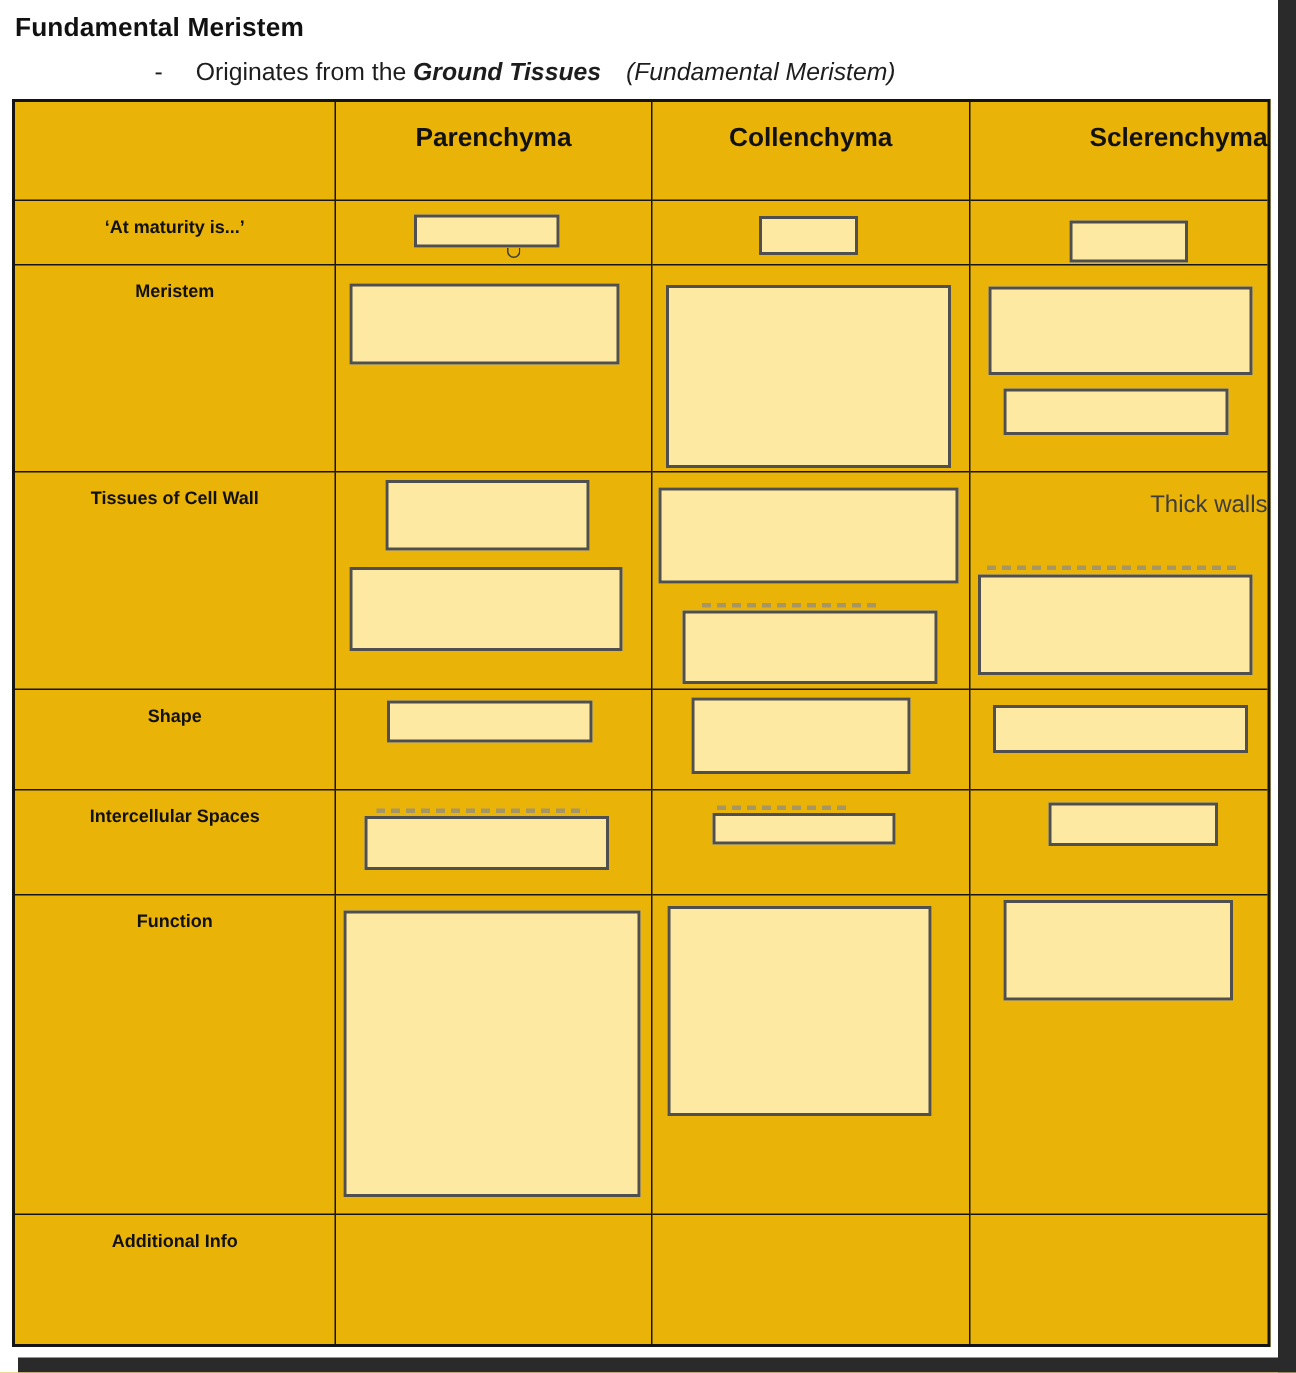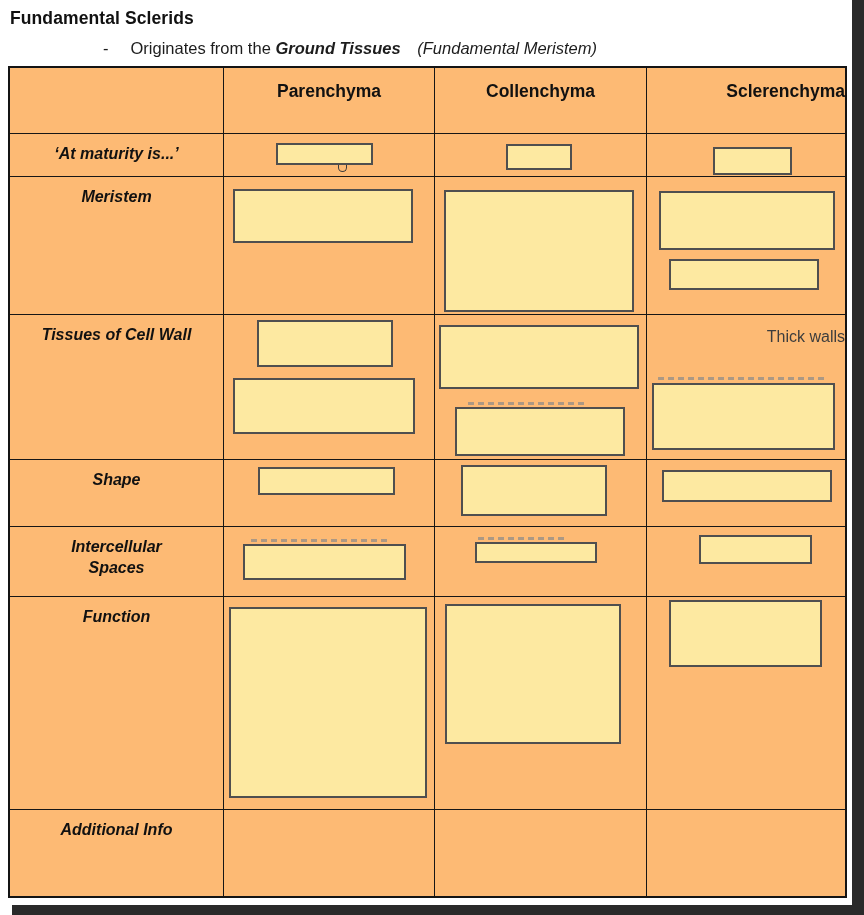--- a/index.html
+++ b/index.html
@@ -15,50 +15,50 @@
 
   
   .doc-title{position:absolute;left:10px;top:8px;font-size:17.5px;font-weight:700;letter-spacing:.1px;}
   .doc-bullet{position:absolute;left:103px;top:39px;font-size:16.5px;color:#1d1d1d;display:flex;gap:22px;white-space:nowrap;}
   .doc-bullet .bi{font-weight:700;font-style:italic;}
   .doc-bullet .it{font-style:italic;margin-left:12px;}
 
   
   .tbl{
     position:absolute;left:8px;top:66px;width:839px;height:832px;
-    box-sizing:border-box;border:2px solid #141414;background:#fdba74;
+    box-sizing:border-box;border:2px solid #141414;background:#eab308;
     display:grid;
     grid-template-columns:214px 211px 212px auto;
     grid-template-rows:66px 43px 138px 145px 67px 70px 213px auto;
   }
   .cell{box-sizing:border-box;border-right:1.5px solid #161616;border-bottom:1.5px solid #161616;text-align:center;}
   .lc{border-right:none;text-align:right;}
   .lr{border-bottom:none;}
   .head{font-weight:700;font-size:17.5px;padding-top:13px;}
-  .rlabel{font-weight:700;font-size:16px;padding-top:10px;font-style:italic;}
+  .rlabel{font-weight:700;font-size:12px;padding-top:10px;}
   .rlabel span{display:inline-block;max-width:150px;line-height:1.3;}
   .muted{color:#3d3d3d;font-size:16px;padding-top:13px;}
   .addinfo{color:#3a3a3a;font-size:15.5px;padding-top:11px;line-height:1.38;}
   .addinfo .it{font-style:italic;}
 
   
   #sticky-layer{position:absolute;left:8px;top:66px;width:839px;height:832px;pointer-events:none;}
   .sticky{position:absolute;box-sizing:border-box;border:2px solid #4f4f4f;background:#FDE9A1;pointer-events:auto;}
   
   .peek{position:absolute;height:3px;opacity:.7;
     background:repeating-linear-gradient(90deg,#8a8a8a 0 6px,transparent 6px 10px);}
   .gdesc{position:absolute;width:9px;height:7px;border:1.6px solid #3c3c3c;border-top:none;border-radius:0 0 5px 5px;box-sizing:border-box;}
 </style>
 </head>
 <body>
 
 <div class="edge-right"></div>
 <div class="edge-bottom"></div>
 
-<div class="doc-title">Fundamental Sclerids</div>
+<div class="doc-title">Fundamental Meristem</div>
 
 <div class="doc-bullet">
   <span>-</span>
   <span><span>Originates from the </span><span class="bi">Ground Tissues</span><span class="it"> (Fundamental Meristem)</span></span>
 </div>
 
 <div class="tbl">
 
   <div class="cell"></div>
   <div class="cell head">Parenchyma</div>

